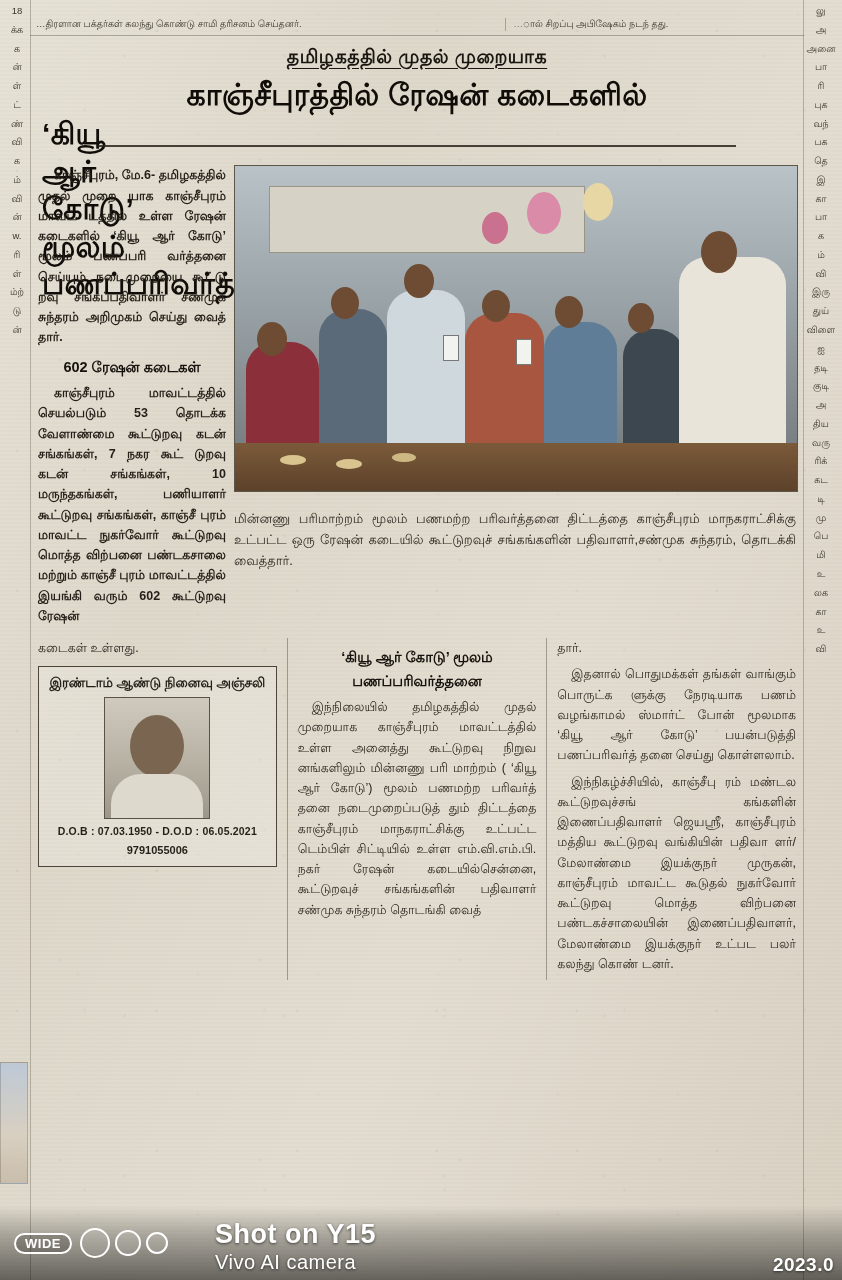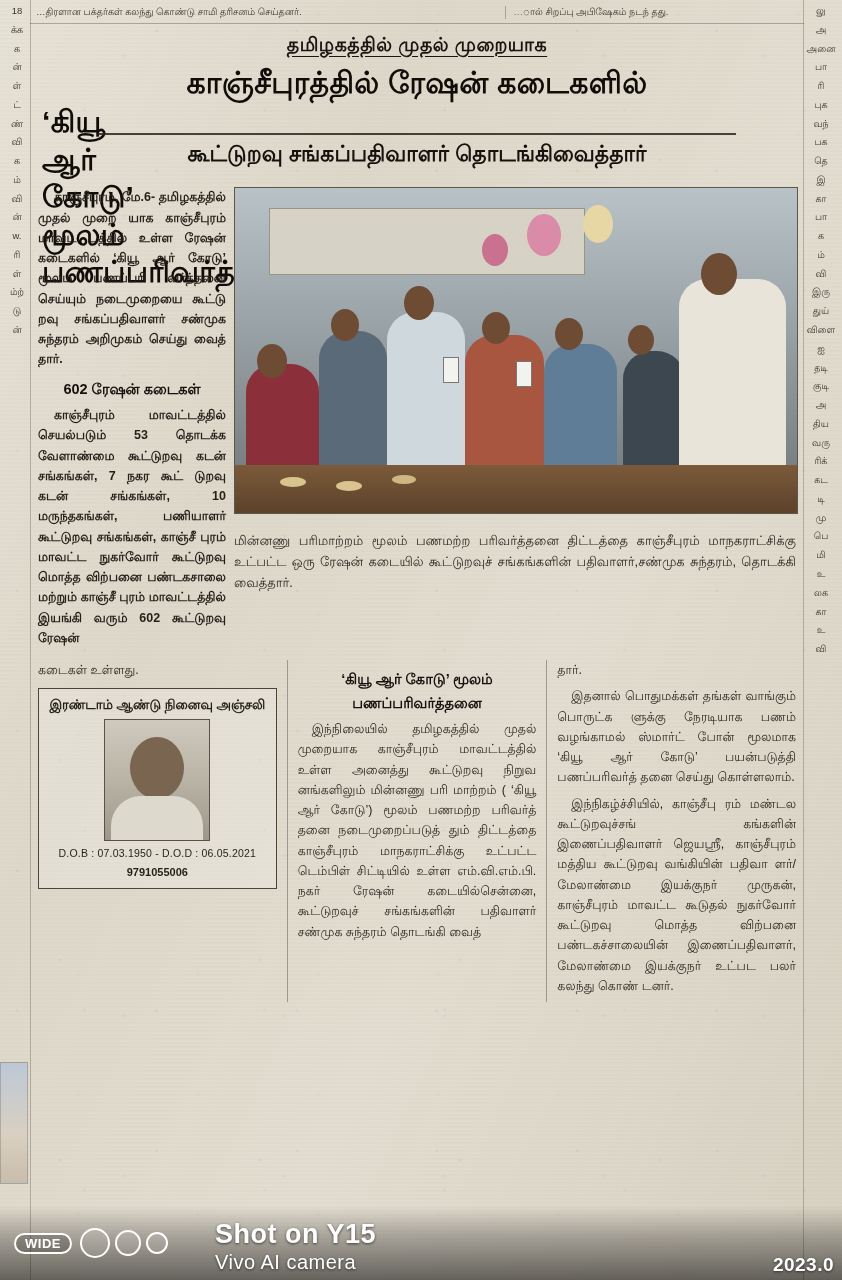--- a/index.html
+++ b/index.html
@@ -39,21 +39,21 @@
   .rule-v{
     position:absolute;top:0;bottom:0;width:1px;background:#8a8476;opacity:.55;
   }
   
   .page{
     position:absolute;left:30px;right:38px;top:0;bottom:0;
     color:#241f18;
   }
   .topstrip{
     display:flex;gap:10px;font-size:9.5px;line-height:1.35;color:#3a352c;
-    padding:6px 6px 4px 6px;border-bottom:1px solid rgba(0,0,0,.25);
+    padding:18px 6px 4px 6px;border-bottom:1px solid rgba(0,0,0,.25);
   }
   .topstrip .c{flex:1;}
   .topstrip .c.c2{flex:.62;border-left:1px solid rgba(0,0,0,.25);padding-left:8px;}
   
   .head{
     padding:4px 8px 12px 8px;text-align:center;
   }
   .kicker{
     font-size:19px;font-weight:bold;letter-spacing:.5px;color:#191510;
     text-decoration:underline;text-underline-offset:5px;
@@ -108,21 +108,21 @@
   }
   .obit .ot{font-size:13px;font-weight:bold;margin-bottom:4px;}
   .obit .opic{
     width:104px;height:120px;margin:0 auto 4px auto;border:1px solid #5a5248;
     background:linear-gradient(180deg,#cfcabd 0%,#b7b1a4 55%,#9d9789 100%);
     position:relative;overflow:hidden;
   }
   .opic .oh{position:absolute;left:50%;top:14%;transform:translateX(-50%);width:54px;height:62px;border-radius:50%;background:#7a6550;}
   .opic .ob{position:absolute;left:50%;bottom:0;transform:translateX(-50%);width:92px;height:44px;border-radius:30px 30px 0 0;background:#ded9cd;}
   .obit .oname{font-size:14px;font-weight:bold;text-decoration:underline;margin:2px 0 3px 0;}
-  .obit .odates{font-size:10.5px;font-weight:normal;letter-spacing:.2px;}
+  .obit .odates{font-size:10.5px;font-weight:bold;letter-spacing:.2px;}
   .obit .oline{font-size:11px;line-height:1.5;margin-top:3px;}
   .obit .ophone{font-size:11px;font-weight:bold;margin-top:2px;}
   
   .wm{
     position:absolute;left:0;right:0;bottom:0;height:74px;
     background:linear-gradient(180deg,rgba(0,0,0,0) 0%,rgba(0,0,0,.25) 40%,rgba(0,0,0,.55) 100%);
     pointer-events:none;
   }
   .wm-left{
     position:absolute;left:14px;bottom:22px;display:flex;align-items:center;gap:8px;
@@ -230,21 +230,20 @@
     <div class="c c2">…ால் சிறப்பு அபிஷேகம் நடந் தது.</div>
   </div>
 
   <div class="head">
     <div class="kicker">தமிழகத்தில் முதல் முறையாக</div>
     <div class="h1">
       <span>காஞ்சீபுரத்தில் ரேஷன் கடைகளில்</span>
       <span class="l2">‘கியூ ஆர் கோடு’ மூலம் பணப்பரிவர்த்தனை</span>
     </div>
     <div class="headrule"></div>
-    <div class="h2">கூட்டுறவு சங்கப்பதிவாளர் தொடங்கிவைத்தார்</div>
   </div>
 
   <div class="upper">
     <div class="col-narrow">
       <p>காஞ்சீபுரம், மே.6- தமிழகத்தில் முதல் முறை யாக காஞ்சீபுரம் மாவட் டத்தில் உள்ள ரேஷன் கடைகளில் ‘கியூ ஆர் கோடு’ மூலம் பணப்பரி வர்த்தனை செய்யும் நடைமுறையை கூட்டு றவு சங்கப்பதிவாளர் சண்முக சுந்தரம் அறிமுகம் செய்து வைத் தார்.</p>
       <div class="subhead">602 ரேஷன் கடைகள்</div>
       <p>காஞ்சீபுரம் மாவட்டத்தில் செயல்படும் 53 தொடக்க வேளாண்மை கூட்டுறவு கடன் சங்கங்கள், 7 நகர கூட் டுறவு கடன் சங்கங்கள், 10 மருந்தகங்கள், பணியாளர் கூட்டுறவு சங்கங்கள், காஞ்சீ புரம் மாவட்ட நுகர்வோர் கூட்டுறவு மொத்த விற்பனை பண்டகசாலை மற்றும் காஞ்சீ புரம் மாவட்டத்தில் இயங்கி வரும் 602 கூட்டுறவு ரேஷன்</p>
     </div>
 
     <div class="photo-wrap">

